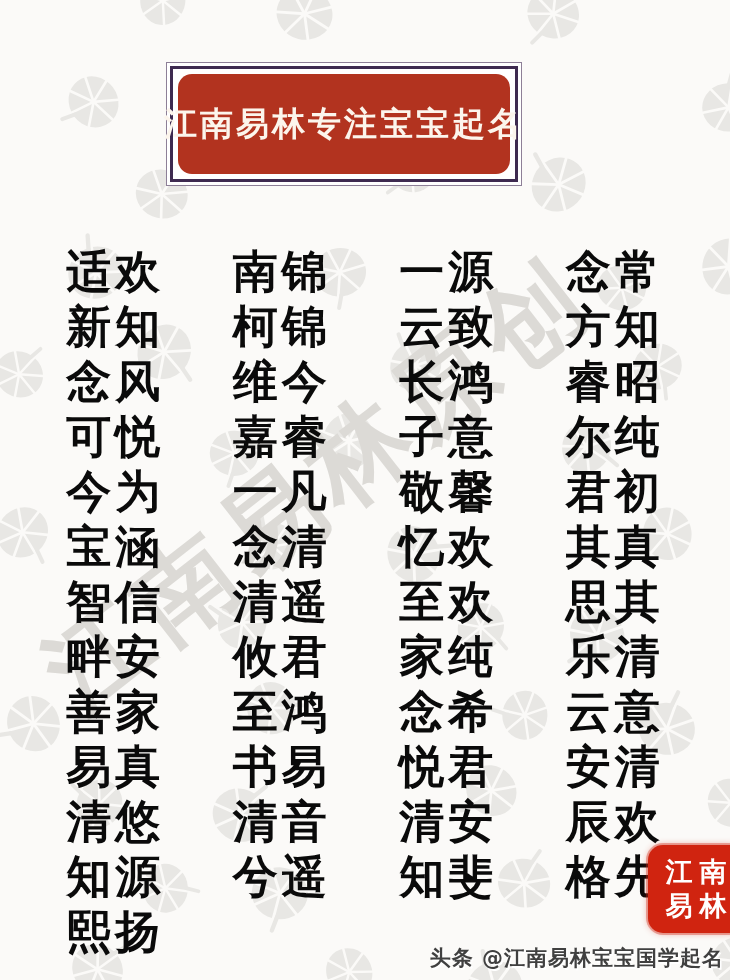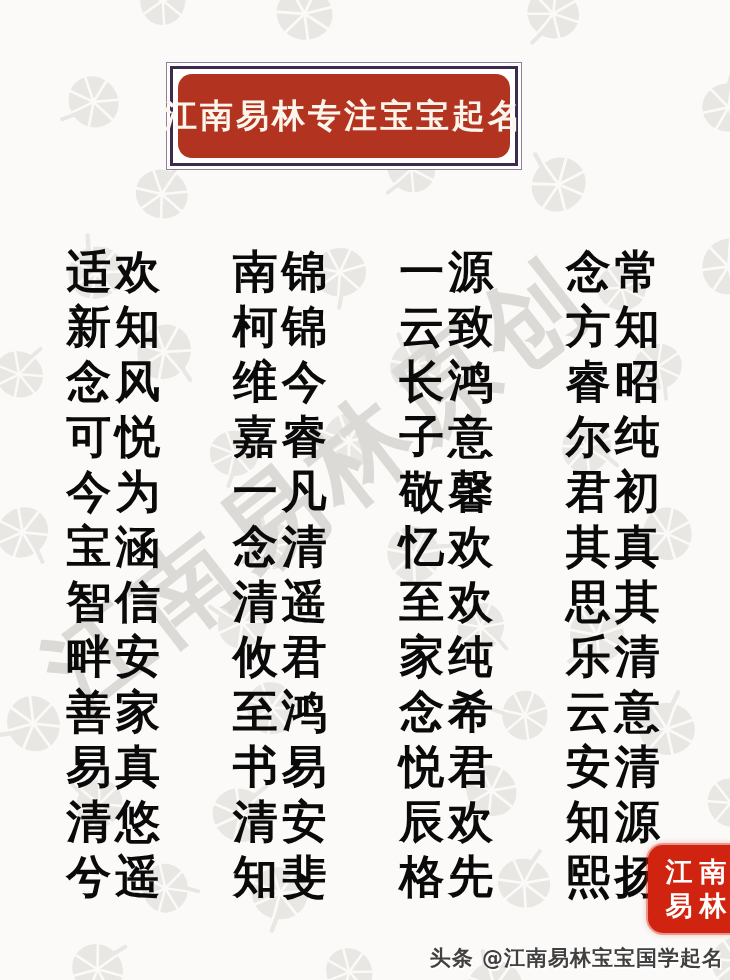--- a/index.html
+++ b/index.html
@@ -14,21 +14,21 @@
   .leaf-layer{position:absolute;left:0;top:0;width:730px;height:980px;z-index:0;}
   
   .watermark{
     position:absolute;left:320px;top:485px;
     transform:translate(-50%,-50%) rotate(-38deg);
     font-size:100px;font-weight:bold;letter-spacing:10px;
     color:#dcdad6;white-space:nowrap;z-index:1;user-select:none;
   }
   
   .header-box{
-    position:absolute;left:166px;top:62px;width:356px;height:108px;
+    position:absolute;left:166px;top:62px;width:356px;height:124px;
     border:1px solid #8d7f97;background:#fff;padding:3px;
     box-sizing:border-box;z-index:3;
   }
   .header-inner{
     width:100%;height:100%;box-sizing:border-box;
     border:3px solid #3e2a50;padding:5px;background:#fff;
   }
   .header-red{
     width:100%;height:100%;box-sizing:border-box;
     background:#b2331f;border-radius:14px;
@@ -182,20 +182,21 @@
       <div class="name-cell">乐清</div>
       <div class="name-cell">善家</div>
       <div class="name-cell">至鸿</div>
       <div class="name-cell">念希</div>
       <div class="name-cell">云意</div>
       <div class="name-cell">易真</div>
       <div class="name-cell">书易</div>
       <div class="name-cell">悦君</div>
       <div class="name-cell">安清</div>
       <div class="name-cell">清悠</div>
+      <div class="name-cell">清音</div>
       <div class="name-cell">清安</div>
       <div class="name-cell">辰欢</div>
       <div class="name-cell">知源</div>
       <div class="name-cell">兮遥</div>
       <div class="name-cell">知斐</div>
       <div class="name-cell">格先</div>
       <div class="name-cell">熙扬</div>
     </div>
 
   <div class="seal">

